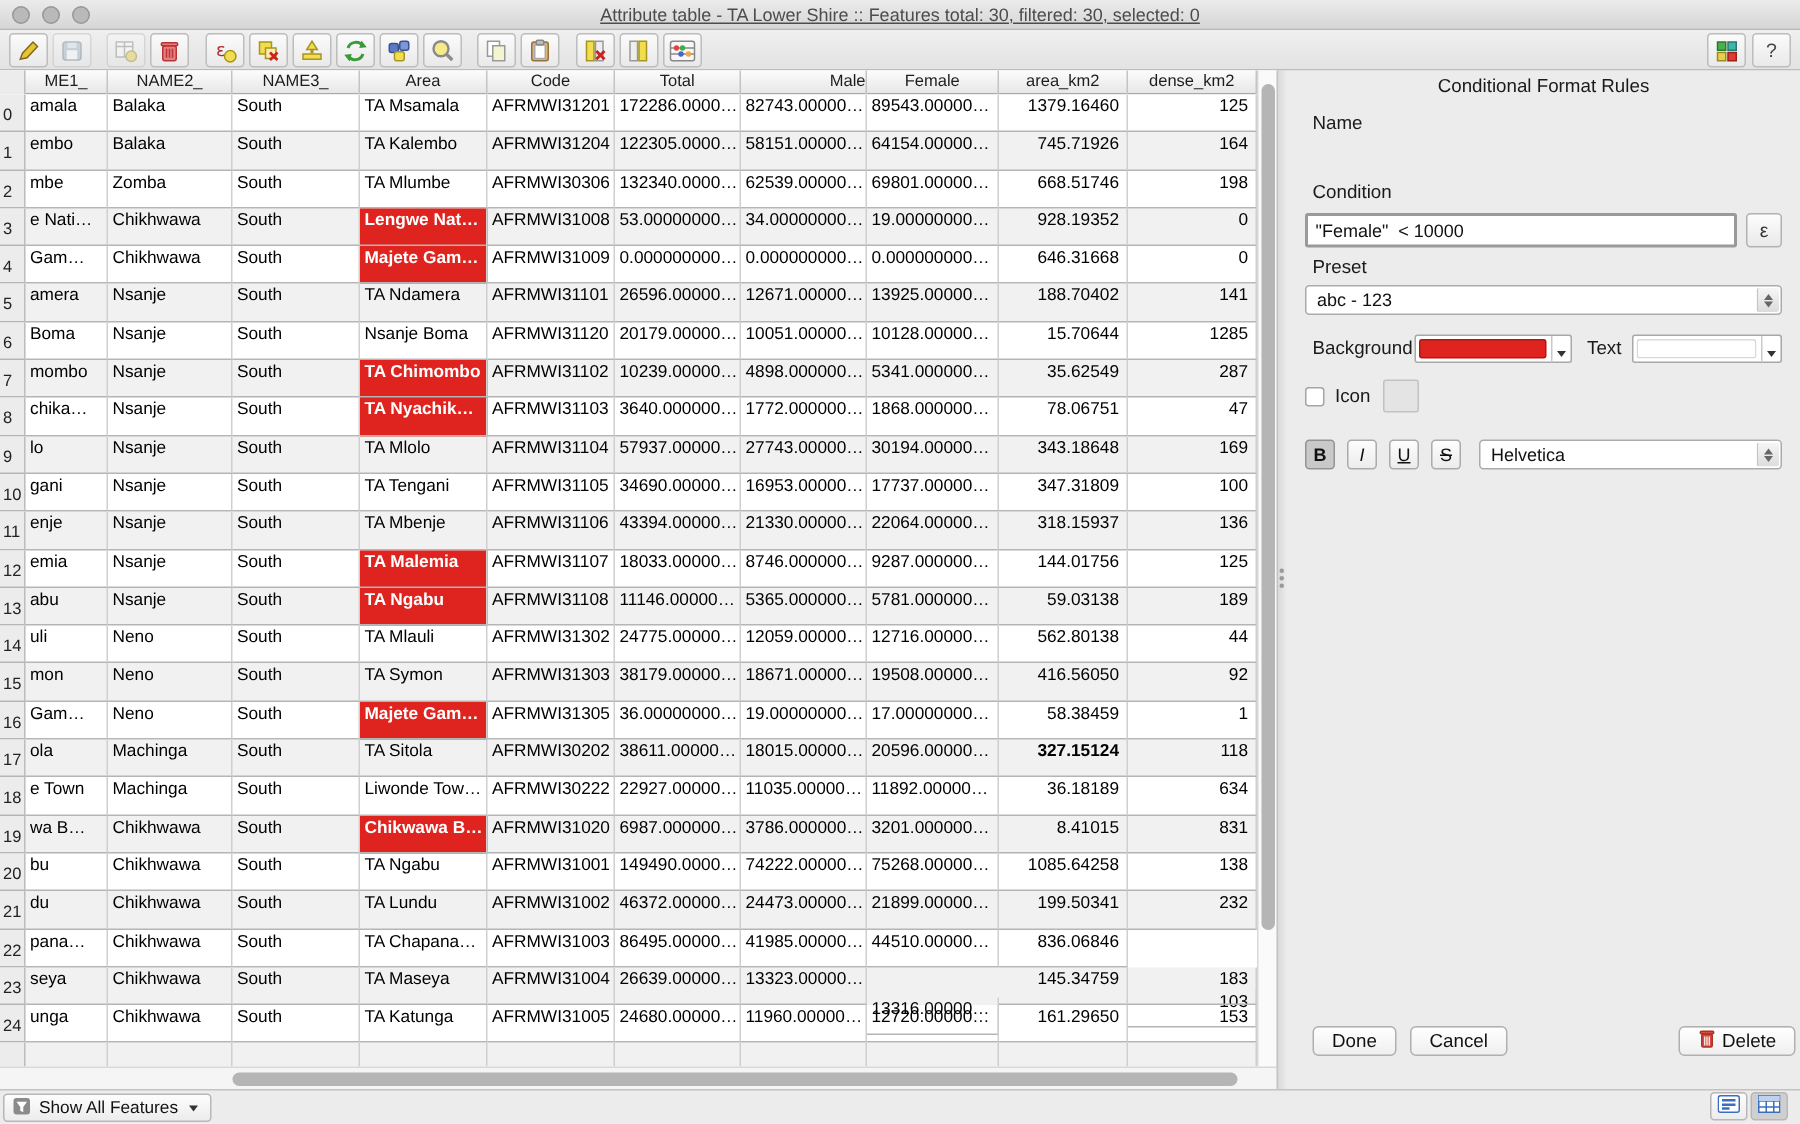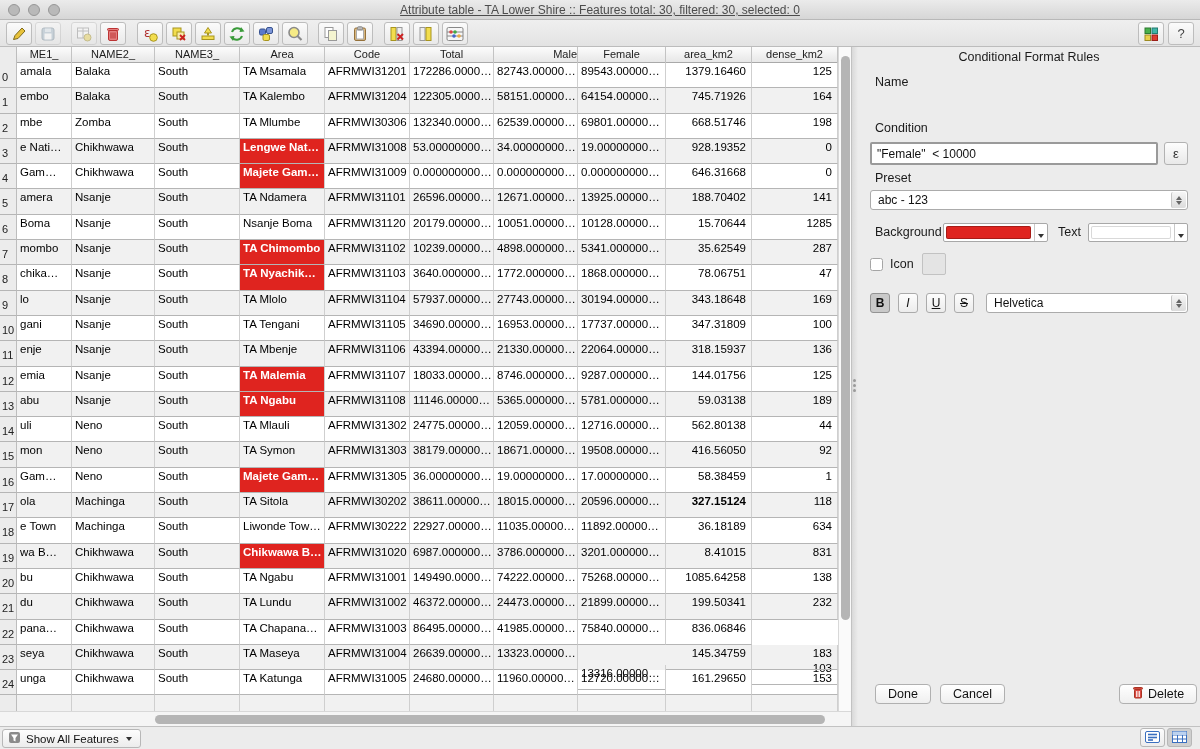--- a/index.html
+++ b/index.html
@@ -583,21 +583,21 @@
         </div>
         <div class="tr">
           <div class="td gutter">22</div>
           <div class="td" style="width: 55px;">pana…</div>
           <div class="td" style="width: 83px;">Chikhwawa</div>
           <div class="td" style="width: 85px;">South</div>
           <div class="td" style="width: 85px;">TA Chapana…</div>
           <div class="td" style="width: 85px;">AFRMWI31003</div>
           <div class="td" style="width: 84px;">86495.00000…</div>
           <div class="td" style="width: 84px;">41985.00000…</div>
-          <div class="td" style="width: 88px;">75840.00000…</div>
+          <div class="td" style="width: 88px;">44510.00000…</div>
           <div class="td num" style="width: 86px;">836.06846</div>
           <div class="td num" style="width: 86px; margin-top: 40px;">103</div>
         </div>
         <div class="tr alt">
           <div class="td gutter">23</div>
           <div class="td" style="width: 55px;">seya</div>
           <div class="td" style="width: 83px;">Chikhwawa</div>
           <div class="td" style="width: 85px;">South</div>
           <div class="td" style="width: 85px;">TA Maseya</div>
           <div class="td" style="width: 85px;">AFRMWI31004</div>

